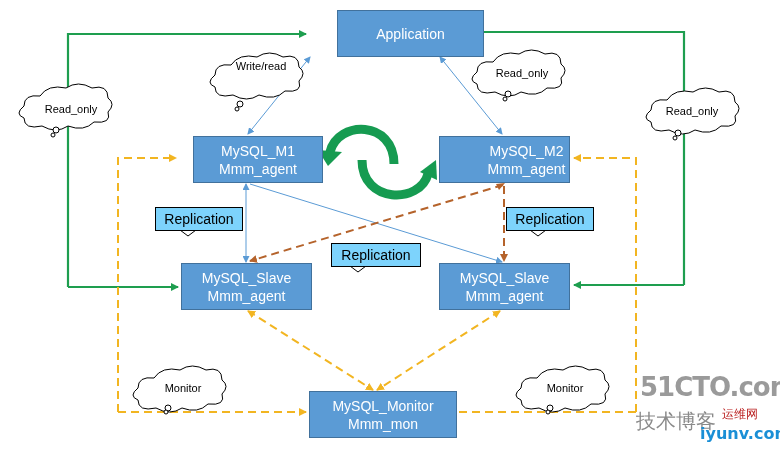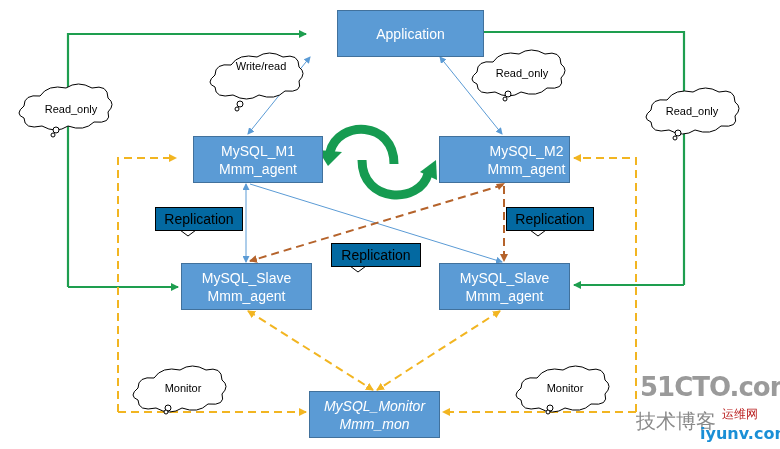--- a/index.html
+++ b/index.html
@@ -3,21 +3,21 @@
 <meta charset="utf-8">
 <style>
   html, body { margin: 0; padding: 0; background: #ffffff; }
   body { width: 780px; height: 449px; position: relative; overflow: hidden;
          font-family: "Liberation Sans", "DejaVu Sans", sans-serif; }
   #canvas { position: absolute; left: 0; top: 0; }
   .node { position: absolute; background: #5b9bd5; border: 1px solid #41719c;
           color: #ffffff; display: flex; flex-direction: column; align-items: center;
           justify-content: center; font-size: 14px; line-height: 18px; box-sizing: border-box; text-align: center; }
   .node span { display: block; }
-  .callout { position: absolute; background: #0369a1; border: 1px solid #000000;
+  .callout { position: absolute; background: #7dd3fc; border: 1px solid #000000;
              font-size: 14px; color: #000; display: flex; align-items: center; justify-content: center; box-sizing: border-box; }
   .cloud-label { position: absolute; font-size: 11px; color: #000; text-align: center; }
   .wm { position: absolute; font-family: "DejaVu Sans", sans-serif; }
 </style>
 </head>
 <body>
 
 <svg id="canvas" width="780" height="449" viewBox="0 0 780 449">
   <defs>
     <marker id="arGreen" markerWidth="8" markerHeight="8" refX="7" refY="4" orient="auto" markerUnits="userSpaceOnUse">
@@ -116,21 +116,21 @@
   <span>Mmm_agent</span>
 </div>
 <div class="node" style="left:181px;top:263px;width:131px;height:47px;">
   <span>MySQL_Slave</span>
   <span>Mmm_agent</span>
 </div>
 <div class="node" style="left:439px;top:263px;width:131px;height:47px;">
   <span>MySQL_Slave</span>
   <span>Mmm_agent</span>
 </div>
-<div class="node" style="left:309px;top:391px;width:131px;height:47px;font-style:italic;">
+<div class="node" style="left:309px;top:391px;width:148px;height:47px;">
   <span>MySQL_Monitor</span>
   <span>Mmm_mon</span>
 </div>
 
 <div class="callout" style="left:155px;top:207px;width:88px;height:24px;">
   <span>Replication</span>
 </div>
 <div class="callout" style="left:331px;top:243px;width:90px;height:24px;">
   <span>Replication</span>
 </div>

